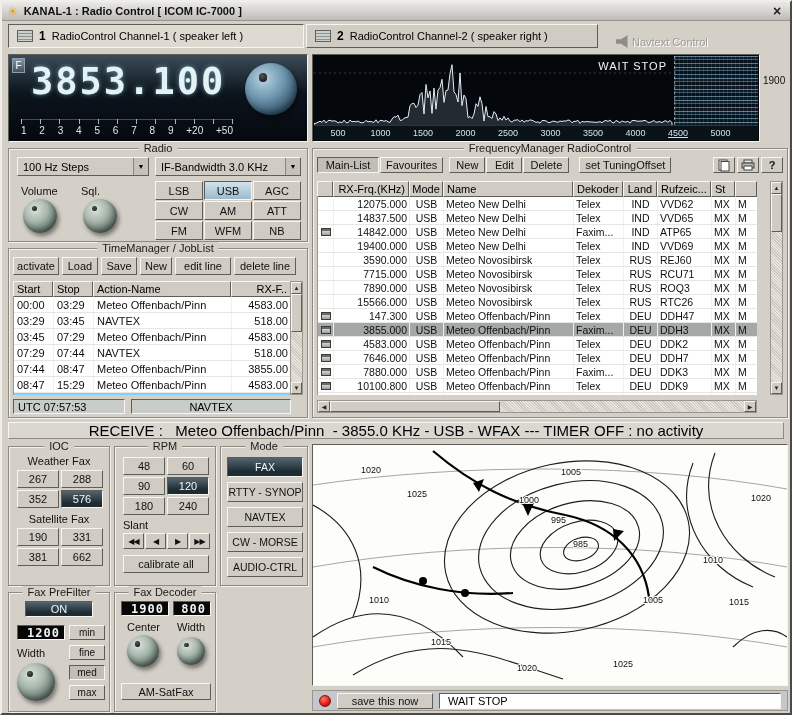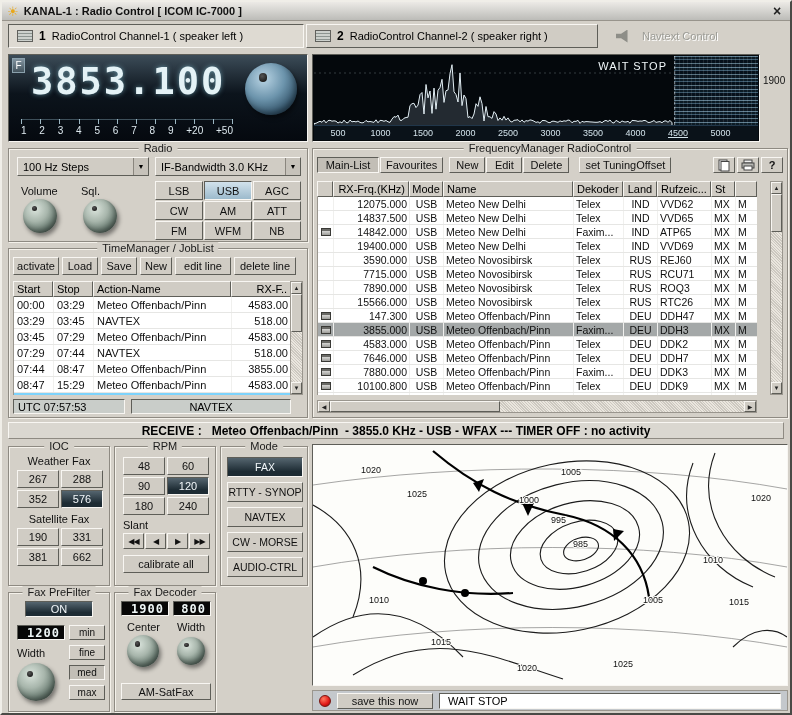--- a/index.html
+++ b/index.html
@@ -26,21 +26,21 @@
   .appico{color:#e8a81c;font-size:13px;line-height:1}
   .title-text{font-weight:bold;font-size:11px;color:#101010}
   .close-x{margin-left:auto;font-weight:bold;font-size:14px;width:16px;text-align:center;cursor:pointer;color:#222}
 
   
   .tab{position:absolute;top:22px;height:24px;display:flex;align-items:center;gap:6px;padding:0 8px;background:#d0ccc4;border:1px solid;border-color:#f8f6f2 #5e5e58 #5e5e58 #f8f6f2;cursor:pointer}
   .tab.pressed{background:#dedad2;border-color:#5e5e58 #f8f6f2 #f8f6f2 #5e5e58}
   .tab1{left:6px;width:296px}.tab2{left:304px;width:292px}
   .tab-num{font-weight:bold;font-size:12px}
   .tab-ico{width:16px;height:12px;border:1px solid #60605c;background:repeating-linear-gradient(180deg,#ccd0cc 0 2px,#8c9490 2px 3px)}
-  .navtext{position:absolute;left:602px;top:22px;right:8px;height:24px;display:flex;align-items:center;gap:10px;padding-left:12px}
+  .navtext{position:absolute;left:602px;top:22px;right:8px;height:24px;display:flex;align-items:flex-end;padding-left:12px}
   .spk{width:16px;height:13px;background:#8e8e88;clip-path:polygon(0 32%,32% 32%,72% 0,72% 100%,32% 68%,0 68%)}
   .navtext-label{color:#9c9c96;text-shadow:1px 1px 0 #fff;font-size:11px}
 
   
   .freq-panel{position:absolute;left:6px;top:52px;width:300px;height:88px;background:linear-gradient(180deg,#3c4c58,#0c141c 45%,#05090f);border:1px solid;border-color:#5e5e58 #f8f6f2 #f8f6f2 #5e5e58}
   .fbox{position:absolute;left:3px;top:3px;width:13px;height:15px;background:linear-gradient(180deg,#8294a0,#44545e);color:#fff;font-size:10px;display:flex;align-items:center;justify-content:center;border:1px solid #8aa0ac}
   .digits{position:absolute;left:22px;top:5px;font-family:"DejaVu Sans Mono",monospace;font-size:37px;font-weight:bold;color:#e4f2f6;letter-spacing:2px;text-shadow:0 0 5px rgba(150,220,240,.55)}
   .tuner{right:10px;top:8px;width:52px;height:52px}
   .fscale{position:absolute;left:12px;bottom:5px;width:212px}
   .fticks{height:5px;background:repeating-linear-gradient(90deg,#9cb6c2 0 1px,transparent 1px 19.2px);margin-bottom:2px;border-top:1px solid rgba(160,200,220,.35)}
@@ -113,21 +113,21 @@
   .sb-v{flex-direction:column}.sb-h{flex-direction:row}
   .sb-btn{flex:none;font-size:6px;color:#222}
   .sb-v .sb-btn{height:12px}.sb-h .sb-btn{width:12px;height:100%}
   .sb-track{flex:1;position:relative}
   .sb-thumb{position:absolute;background:#d0ccc4;border:1px solid;border-color:#f8f6f2 #5e5e58 #5e5e58 #f8f6f2}
   .sb-v .sb-thumb{left:0;right:0;top:0;height:38px}
   .sb-h .sb-thumb{top:0;bottom:0;left:0;width:170px}
 
   
   .statusbar{position:absolute;left:6px;right:6px;top:420px;height:17px;display:flex;align-items:center;justify-content:center;background:#dad7d0;border:1px solid;border-color:#f8f6f2 #8e8a82 #8e8a82 #f8f6f2}
-  .statusbar span{font-weight:bold;font-size:12px;white-space:pre;color:#000}
+  .statusbar span{font-weight:normal;font-size:15px;white-space:pre;color:#000}
 
   
   .g-ioc{left:6px;top:444px;width:102px;height:140px}
   .ioc-lab1{top:8px;width:100%;text-align:center}
   .ioc-wf{position:absolute;left:8px;top:23px;display:grid;grid-template-columns:42px 42px;gap:2px}
   .ioc-lab2{top:66px;width:100%;text-align:center}
   .ioc-sf{position:absolute;left:8px;top:81px;display:grid;grid-template-columns:42px 42px;gap:2px}
   .ioc-wf .btn,.ioc-sf .btn,.rpm-grid .btn{height:18px}
 
   .g-rpm{left:112px;top:444px;width:102px;height:140px}

